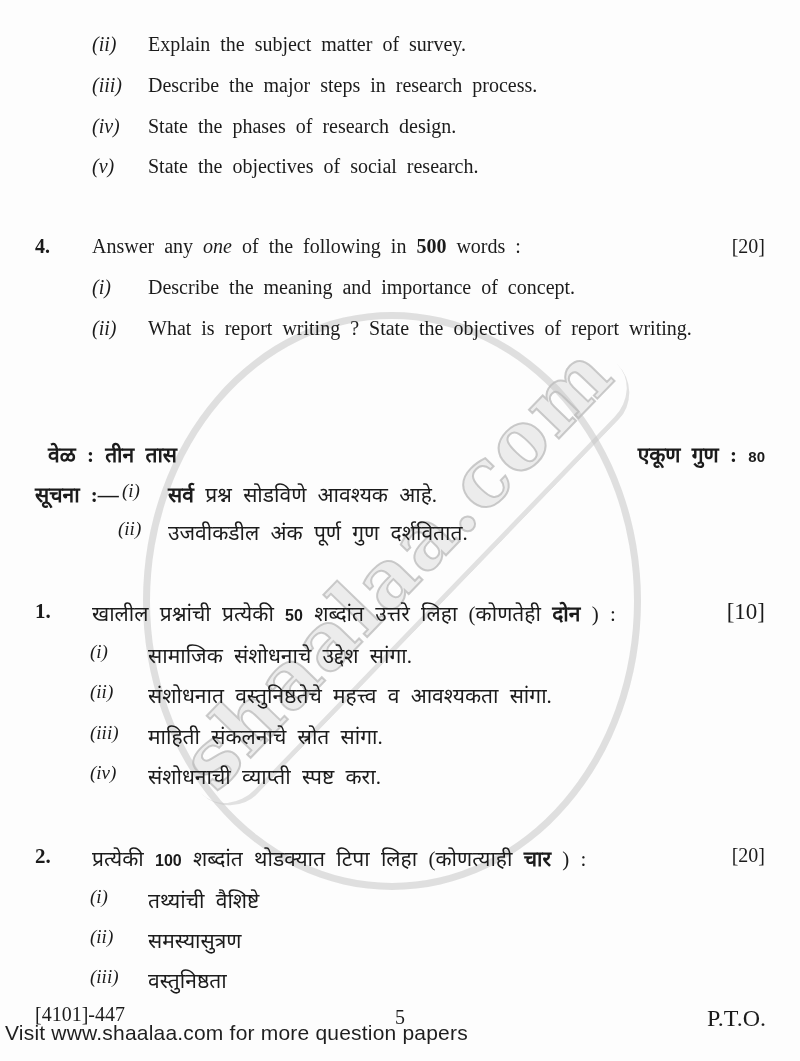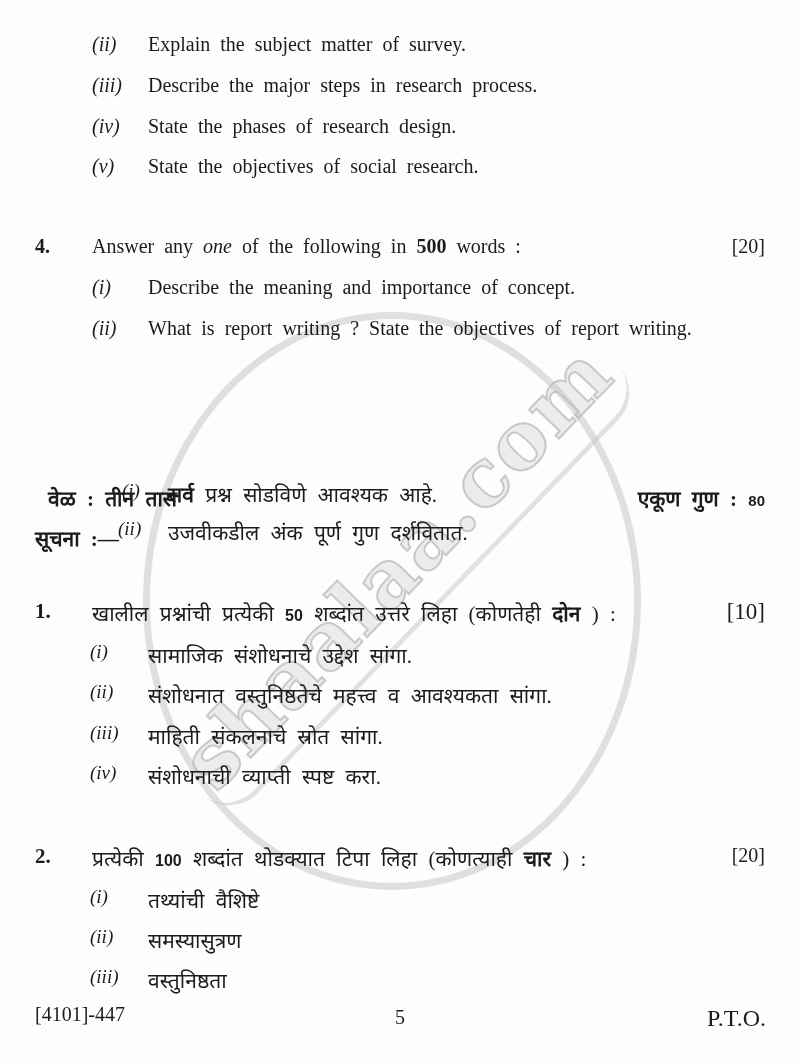--- a/index.html
+++ b/index.html
@@ -44,21 +44,21 @@
   }
   
   .row { position: absolute; left: 0; width: 800px; white-space: nowrap; }
   .en { font-size: 20px; word-spacing: 5px; }
   .mr { font-size: 21px; word-spacing: 6px; }
   .qnum { position: absolute; left: 35px; font-weight: 700; }
   .qtext { position: absolute; left: 92px; }
   .inum { position: absolute; left: 92px; font-style: italic; }
   .itext { position: absolute; left: 148px; text-align: center; }
   .marks { position: absolute; right: 35px; }
-  .b { font-weight: 700; margin-top: 44px; }
+  .b { font-weight: 700; }
   .i { font-style: italic; }
   .digit { font-family: "Liberation Sans", sans-serif; font-weight: 600; font-size: 16px; }
   .center { text-align: center; }
   .heading { font-weight: 700; font-size: 22px; }
   
   .footer-code { position: absolute; left: 35px; top: 1003px; font-size: 20px; }
   .footer-page { position: absolute; left: 0; top: 1006px; width: 800px; text-align: center; font-size: 20px; }
   .footer-pto  { position: absolute; right: 34px; top: 1005px; font-size: 24px; }
   .footer-site {
     position: absolute; left: 5px; top: 1021px;
@@ -183,14 +183,15 @@
     <span class="itext">समस्यासुत्रण</span>
   </div>
   <div class="row mr" style="top:966px">
     <span class="inum" style="left:90px;font-size:19px">(iii)</span>
     <span class="itext">वस्तुनिष्ठता</span>
   </div>
 
   <div class="footer-code">[4101]-447</div>
   <div class="footer-page">5</div>
   <div class="footer-pto">P.T.O.</div>
+  <div class="footer-site">Visit www.shaalaa.com for more question papers</div>
 
 </div>
 
 </body></html>

